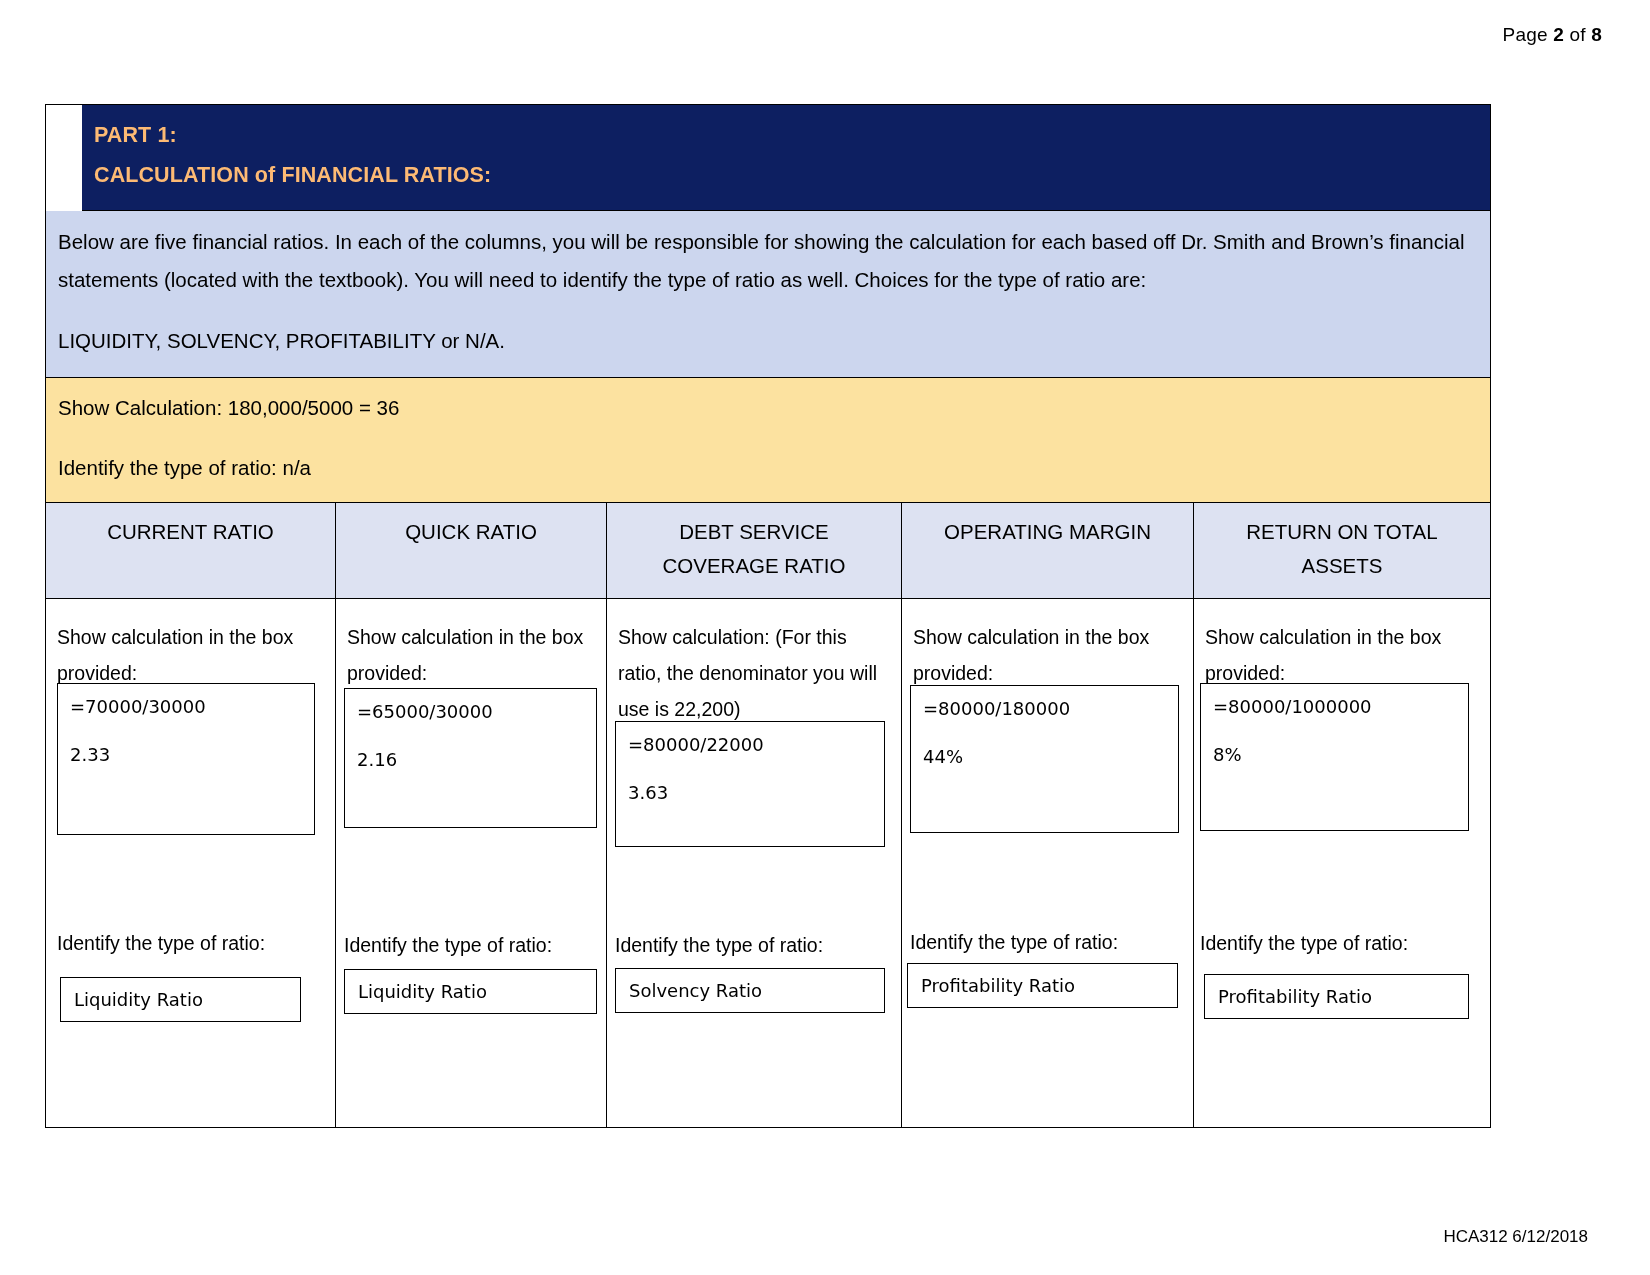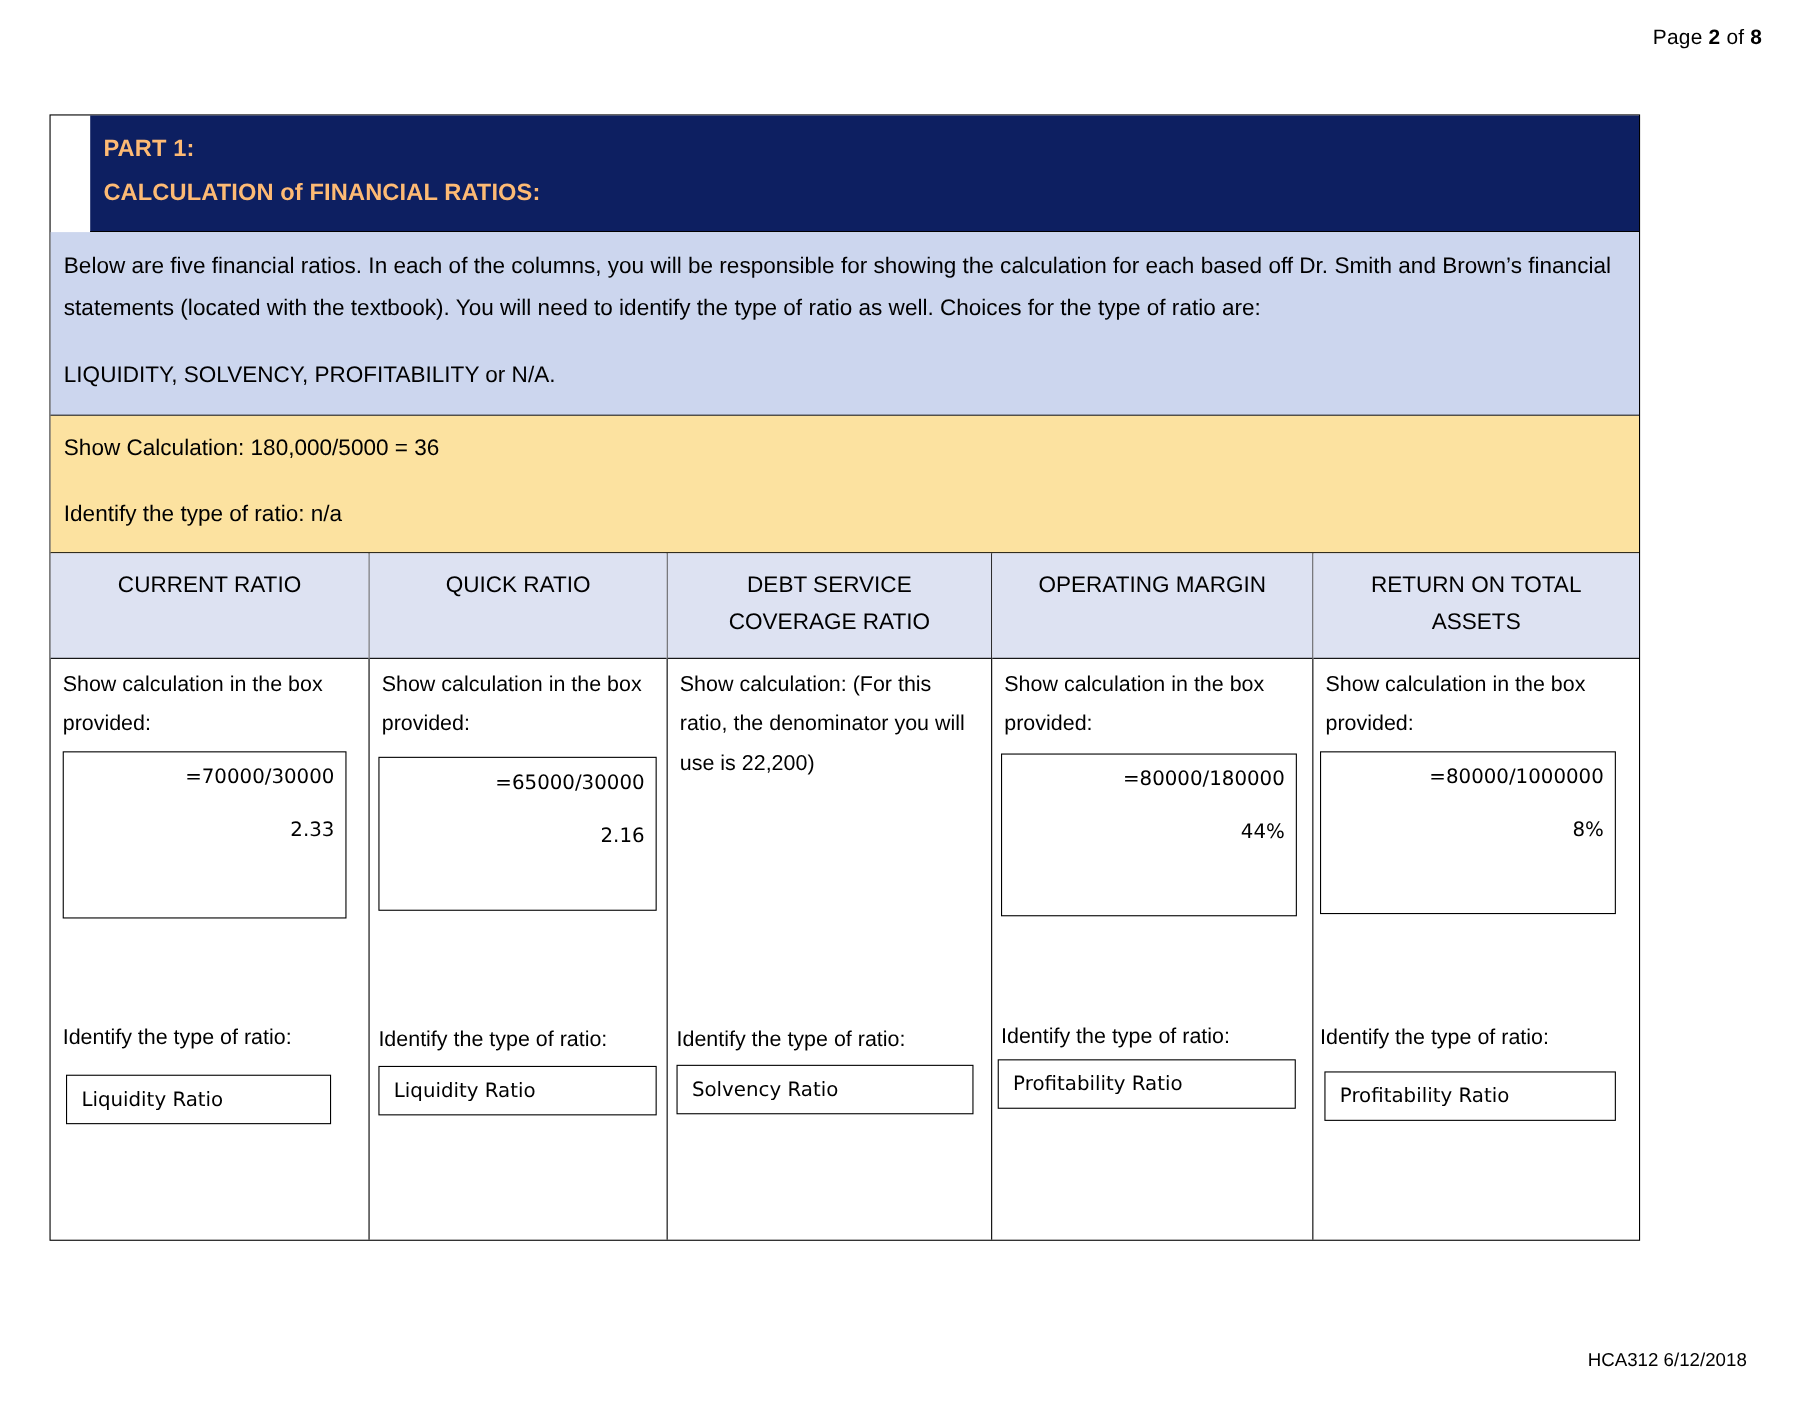--- a/index.html
+++ b/index.html
@@ -106,41 +106,40 @@
     border-bottom: 1px solid #000;
     height: 96px;
     padding: 12px 8px 0 8px;
     text-align: center;
     font-weight: normal;
     font-size: 20.5px;
     line-height: 1.65;
   }
 
   .col-body {
-    padding: 5px 11px 0 11px;
+    padding: 20px 11px 0 11px;
     height: 528px;
     position: relative;
   }
 
   .prompt {
     font-size: 19.5px;
     line-height: 1.85;
     margin: 0;
   }
 
   
   .answer-box {
     border: 1.4px solid #000;
     background: #fff;
     position: absolute;
     font-family: "DejaVu Sans", sans-serif;
     font-size: 18px;
     padding: 10px 10px 8px 12px;
     line-height: 1.45;
-    text-align: right;
   }
   .answer-box .val { display: block; }
   .answer-box .val + .val { margin-top: 22px; }
 
   .identify {
     position: absolute;
     font-size: 19.5px;
     line-height: 1.8;
     margin: 0;
   }
@@ -218,20 +217,24 @@
       </div>
     </div>
 
     <div class="ratio-col c2">
       <div class="col-head">
         <span>DEBT SERVICE</span><br>
         <span>COVERAGE RATIO</span>
       </div>
       <div class="col-body">
         <p class="prompt">Show calculation: (For this ratio, the denominator you will use is 22,200)</p>
+        <div class="answer-box" style="left:8px; top:122px; width:270px; height:126px;">
+          <span class="val">=80000/22000</span>
+          <span class="val">3.63</span>
+        </div>
         <p class="identify" style="left:8px; top:329px;">Identify the type of ratio:</p>
         <div class="type-box" style="left:8px; top:369px; width:270px;">
           <span>Solvency Ratio</span>
         </div>
       </div>
     </div>
 
     <div class="ratio-col c3">
       <div class="col-head">
         <span>OPERATING MARGIN</span>

